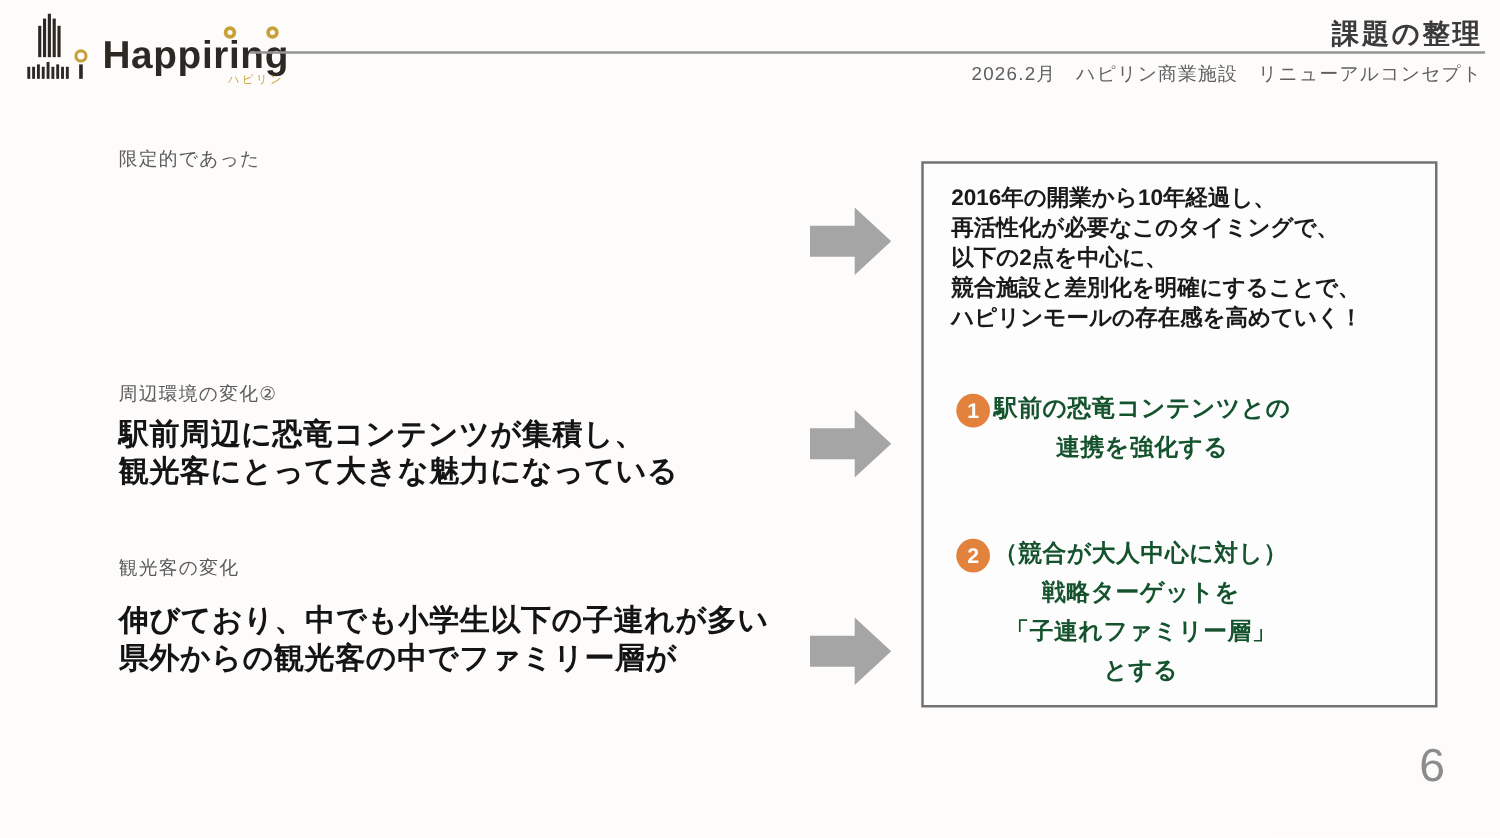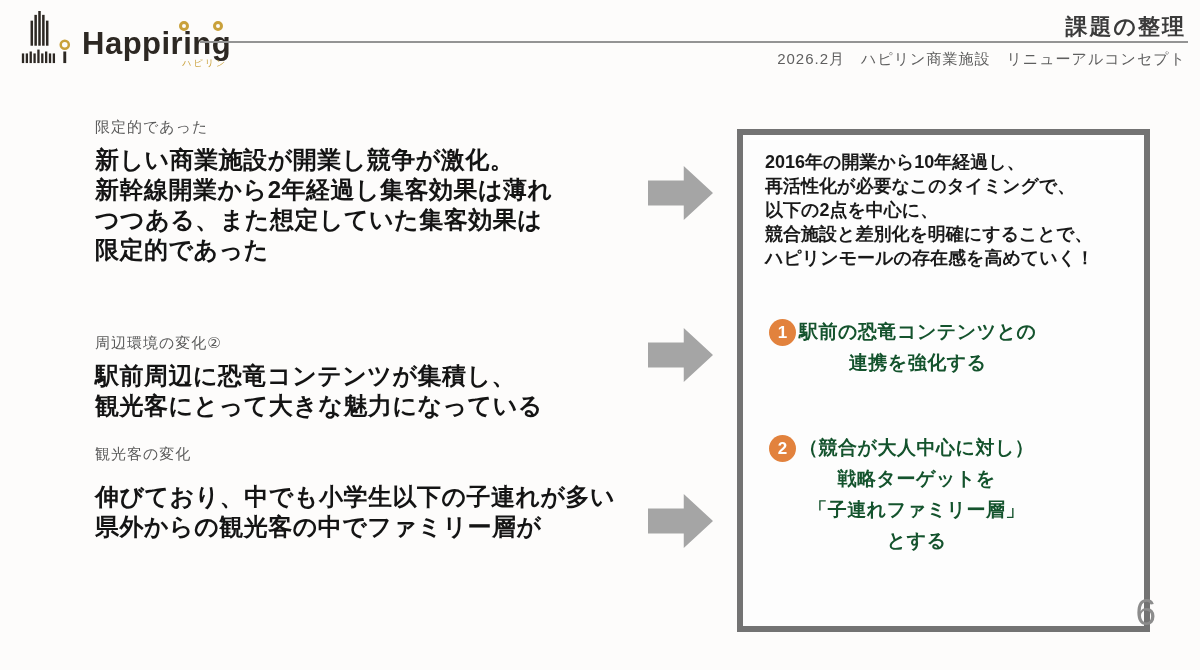--- a/index.html
+++ b/index.html
@@ -41,38 +41,38 @@
   .header-subtitle {
     position: absolute; right: 14px; top: 50px;
     font-size: 15px; color: #5f5f5f; letter-spacing: 1px;
   }
 
   
   .section { position: absolute; left: 95px; }
   .section-label { font-size: 15px; color: #5a5a5a; margin-bottom: 8px; letter-spacing: 1px; }
   .section-body { font-size: 24px; font-weight: 700; color: #141414; line-height: 30px; letter-spacing: 0.5px; }
   .sec-1 { top: 118px; }
-  .sec-2 { top: 334px; }
+  .sec-2 { top: 306px; }
   .sec-3 { top: 445px; }
   .sec-3 .section-label { margin-bottom: 18px; }
 
   
   .arrow {
     position: absolute; left: 648px; width: 65px; height: 54px;
     background: #a5a5a5;
     clip-path: polygon(0 27%, 55% 27%, 55% 0, 100% 50%, 55% 100%, 55% 73%, 0 73%);
   }
   .arrow-1 { top: 166px; }
   .arrow-2 { top: 328px; }
   .arrow-3 { top: 494px; }
 
   
   .summary-box {
-    position: absolute; left: 737px; top: 129px; width: 413px; height: 503px;
-    border: 6px solid #737373; background: #fdfdfd;
+    position: absolute; left: 737px; top: 129px; width: 413px; height: 437px;
+    border: 2px solid #737373; background: #fdfdfd;
   }
   .box-intro {
     padding: 15px 14px 0 22px;
     font-size: 18px; font-weight: 700; color: #1a1a1a; line-height: 24px;
   }
   .point { display: flex; align-items: flex-start; padding-left: 26px; }
   .point-1 { margin-top: 46px; }
   .point-2 { margin-top: 54px; }
   .point-num {
     flex: 0 0 27px; width: 27px; height: 27px; border-radius: 50%;
@@ -121,26 +121,20 @@
       <div class="wordmark-sub">ハピリン</div>
     </div>
   </div>
 
   <div class="header-title">課題の整理</div>
   <div class="header-rule"></div>
   <div class="header-subtitle">2026.2月　ハピリン商業施設　リニューアルコンセプト</div>
 
   <div class="section sec-1">
     <div class="section-label">限定的であった</div>
-    <div class="section-body">
-      <div>新しい商業施設が開業し競争が激化。</div>
-      <div>新幹線開業から2年経過し集客効果は薄れ</div>
-      <div>つつある、また想定していた集客効果は</div>
-      <div>限定的であった</div>
-    </div>
   </div>
 
   <div class="section sec-2">
     <div class="section-label">周辺環境の変化②</div>
     <div class="section-body">
       <div>駅前周辺に恐竜コンテンツが集積し、</div>
       <div>観光客にとって大きな魅力になっている</div>
     </div>
   </div>
 

